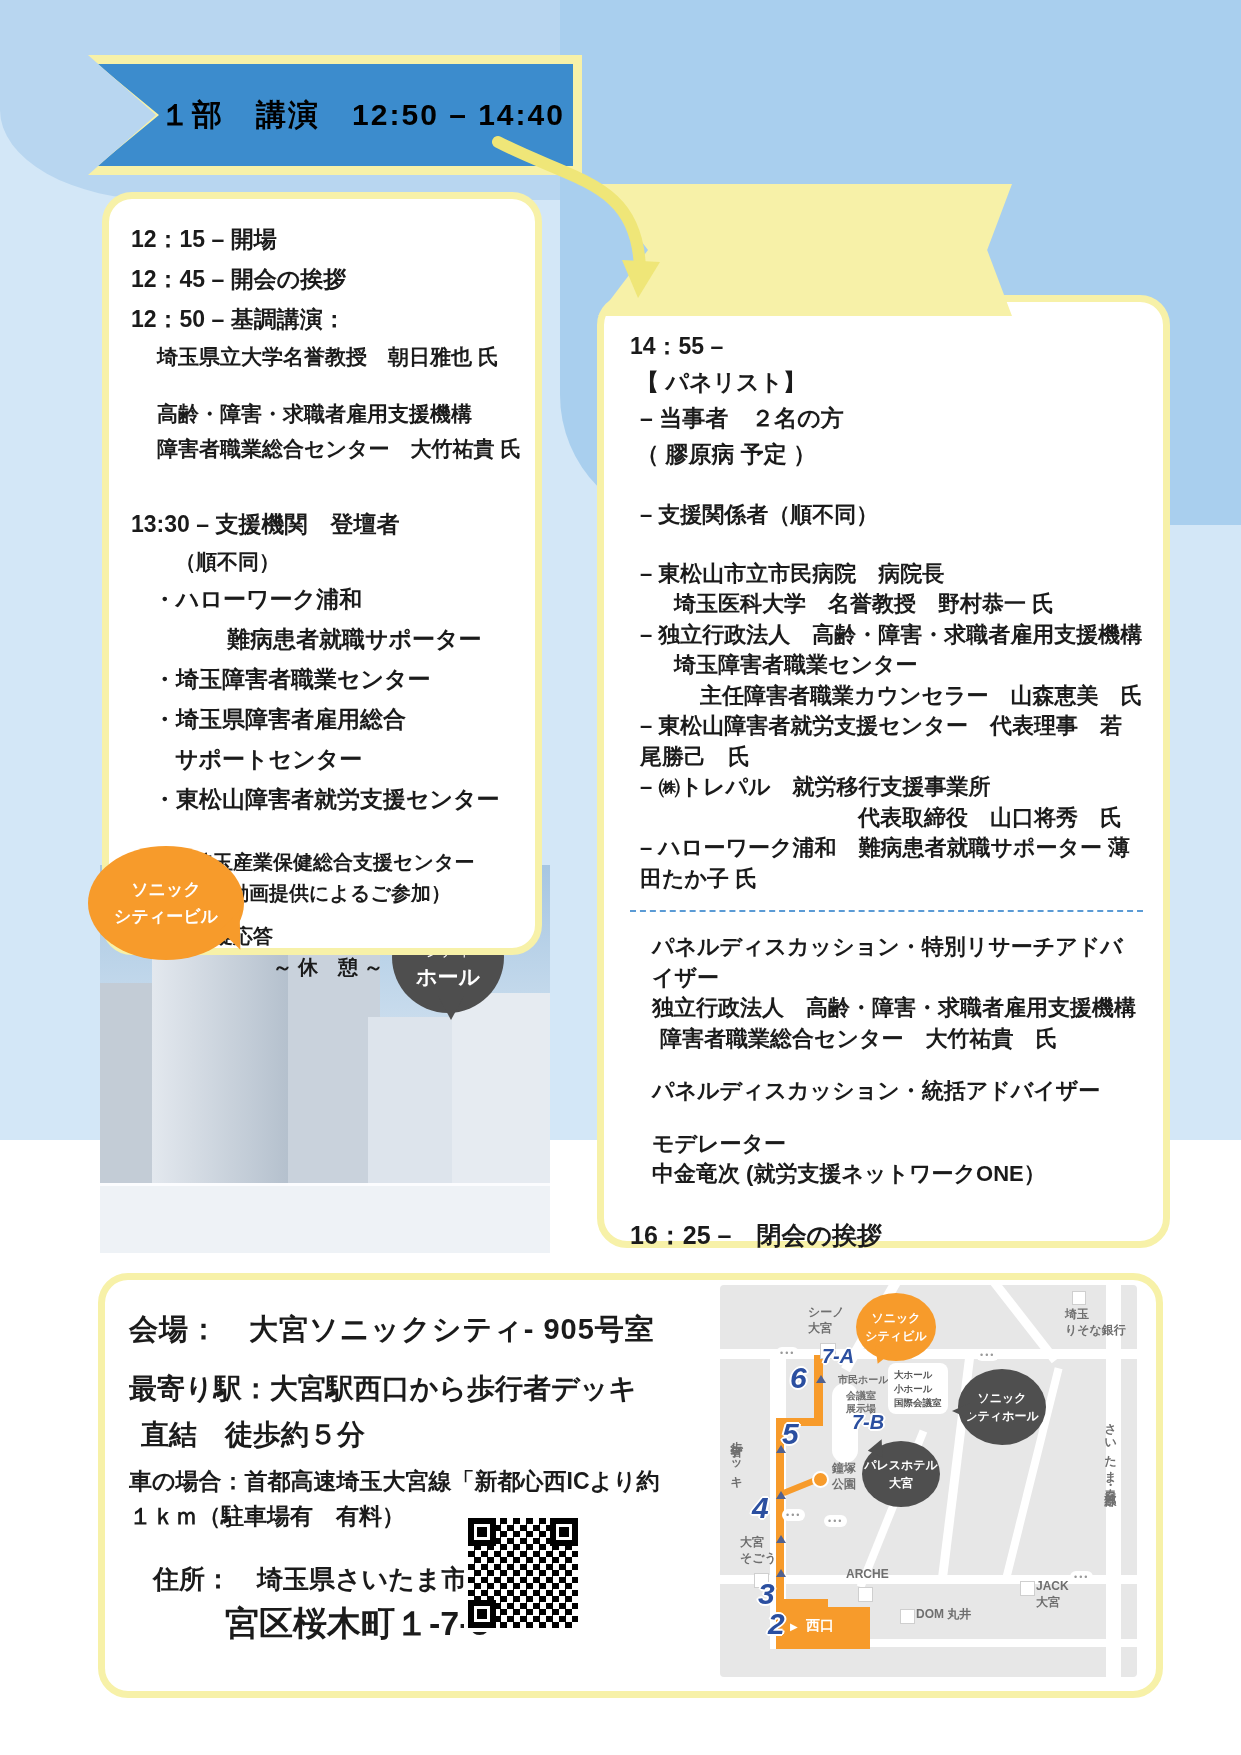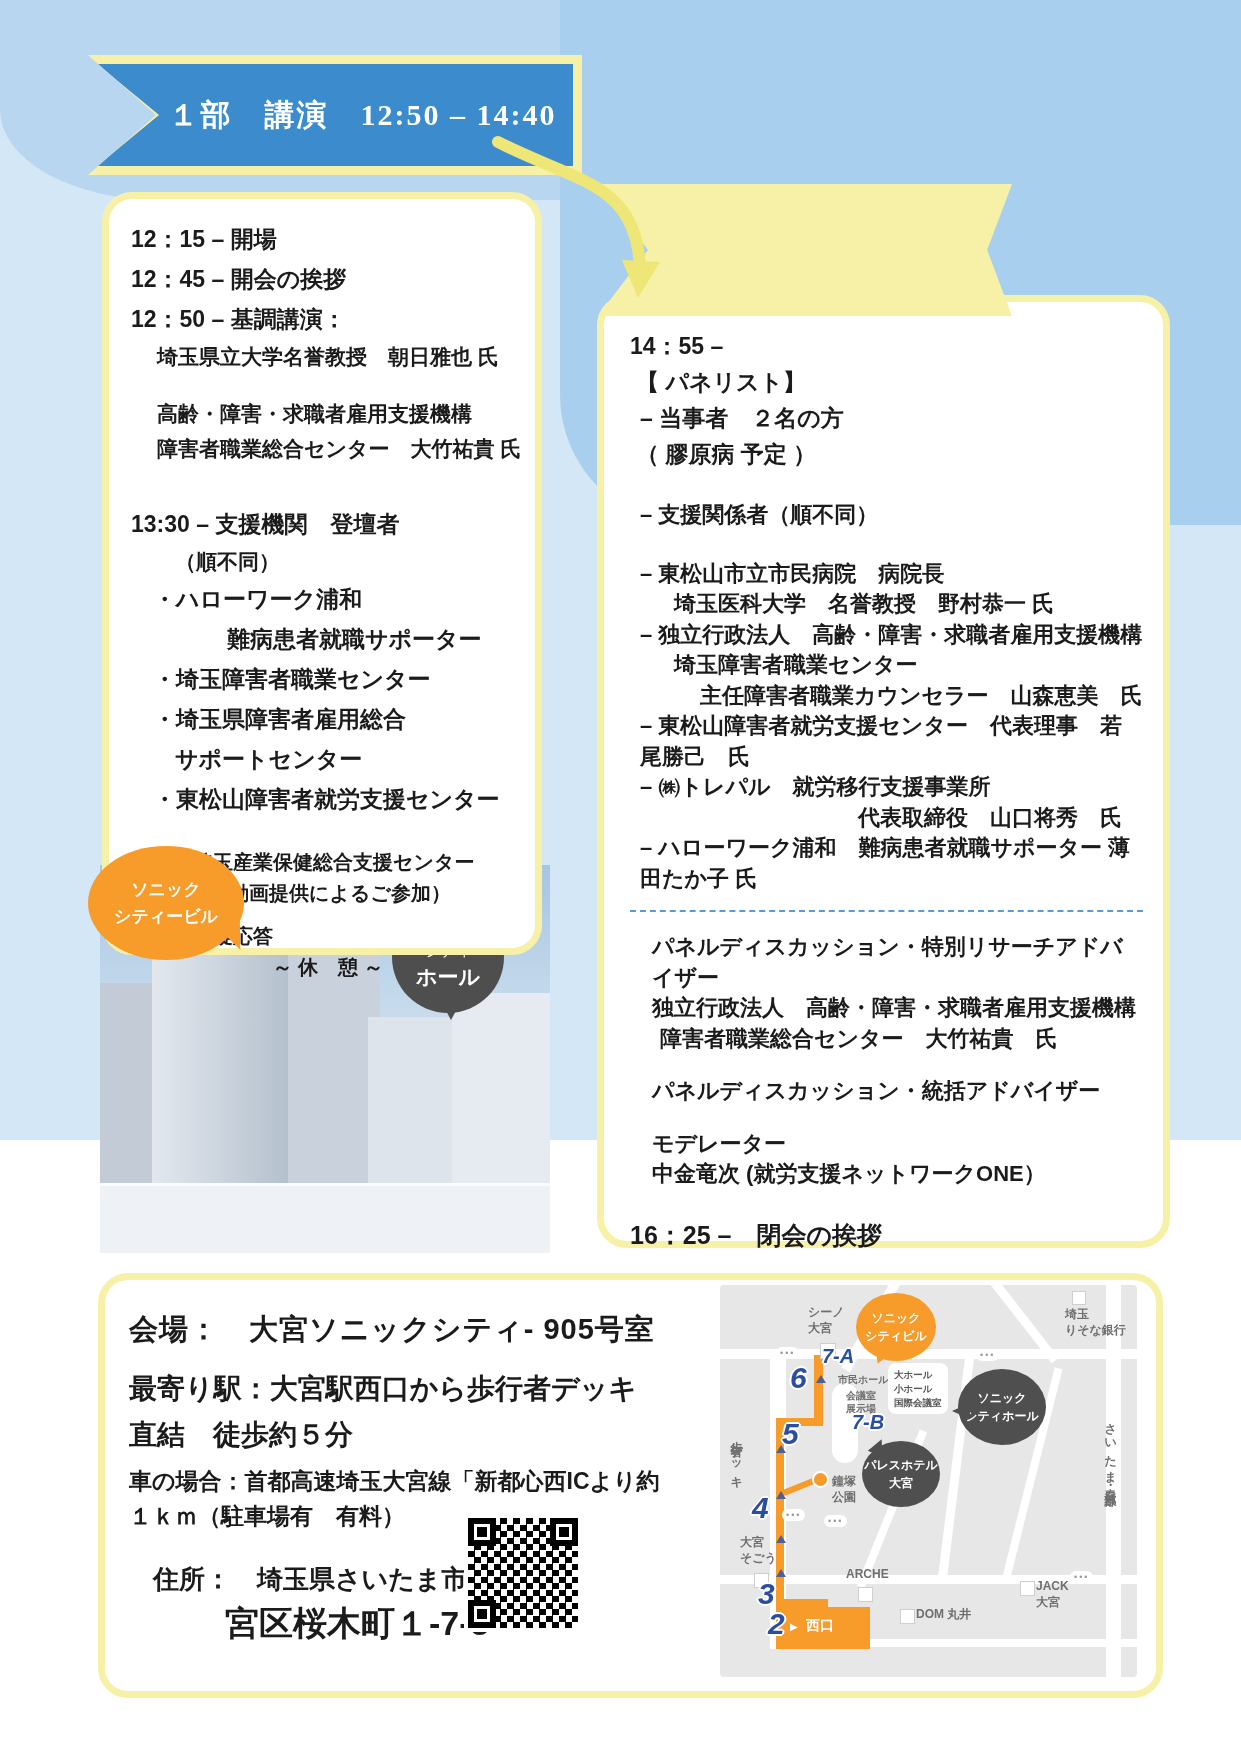--- a/index.html
+++ b/index.html
@@ -10,21 +10,21 @@
   
   .bg-base{left:0;top:0;width:1241px;height:1140px;background:#d3e7f7;}
   .bg-top{left:0;top:0;width:1241px;height:200px;background:#b8d6f0;border-bottom-left-radius:160px 90px;}
   .bg-blob{left:560px;top:0;width:681px;height:525px;background:#a9cfee;border-bottom-left-radius:130px;}
 
   
   .banner1{left:88px;top:55px;width:494px;height:120px;background:#f7f1a8;
     clip-path:polygon(0 0,100% 0,100% 100%,0 100%,68px 50%);z-index:6;}
   .banner1-inner{position:absolute;left:9px;top:9px;right:9px;bottom:9px;background:#3c8ccd;
     clip-path:polygon(0 0,100% 0,100% 100%,0 100%,62px 50%);display:flex;align-items:center;justify-content:center;}
-  .banner1-inner span{font-size:30px;font-weight:600;letter-spacing:2px;color:#ffffff;padding-left:55px;white-space:nowrap;font-family:Liberation Serif, serif;}
+  .banner1-inner span{font-size:30px;font-weight:600;letter-spacing:2px;color:#000000;padding-left:55px;white-space:nowrap;}
 
   .banner2-yellow{left:598px;top:184px;width:414px;height:132px;background:#f7f1a8;
     clip-path:polygon(0 0,100% 0,94% 50%,100% 100%,0 100%,50px 50%);z-index:6;}
   .banner2-blue{left:606px;top:198px;width:414px;height:128px;background:#3c8ccd;
     clip-path:polygon(0 0,100% 0,94% 50%,100% 100%,0 100%,50px 50%);z-index:7;
     display:flex;flex-direction:column;align-items:center;justify-content:center;gap:8px;}
   .banner2-blue .l1{font-size:25px;font-weight:600;color:#17222e;padding-left:48px;white-space:nowrap;}
   .banner2-blue .l2{font-size:27px;font-weight:600;letter-spacing:5px;color:#17222e;padding-left:40px;white-space:nowrap;}
 
   .arrow-svg{left:470px;top:120px;width:240px;height:200px;z-index:8;}
@@ -64,21 +64,21 @@
   .hall-name{font-size:21px;font-weight:700;margin-top:2px;}
 
   .bldg-bubble{left:88px;top:846px;width:156px;height:114px;border-radius:50%;background:#f79b2b;z-index:5;
     display:flex;align-items:center;justify-content:center;color:#fff;font-size:17px;font-weight:700;text-align:center;white-space:pre-line;line-height:1.6;}
   .bldg-bubble::after{content:"";position:absolute;right:-10px;bottom:16px;border-top:28px solid #f79b2b;border-right:28px solid transparent;transform:rotate(-46deg);}
 
   
   .venue-text{position:absolute;left:24px;top:14px;width:590px;font-weight:700;}
   .v1{font-size:29px;margin:16px 0 20px 0;letter-spacing:1px;}
   .v2{font-size:28px;margin:4px 0;}
-  .v3{font-size:28px;margin:8px 0 12px 0;}
+  .v3{font-size:28px;margin:8px 0 12px 12px;}
   .v4{font-size:23px;margin:4px 0;}
   .v5{font-size:23px;margin:4px 0;}
   .v6{font-size:26px;margin:30px 0 4px 24px;font-weight:600;}
   .v7{font-size:34px;margin:4px 0 4px 96px;font-weight:600;}
 
   .qr{left:468px;top:1518px;width:110px;height:110px;z-index:6;background:#fff;
     background-image:repeating-conic-gradient(#000 0 25%,#fff 0 50%);background-size:13px 13px;outline:4px solid #fff;}
   .qr .f{position:absolute;width:28px;height:28px;background:#fff;box-shadow:inset 0 0 0 6px #000;}
   .qr .f::before{content:"";position:absolute;inset:9px;background:#000;}
   .qr .f1{left:0;top:0;} .qr .f2{right:0;top:0;} .qr .f3{left:0;bottom:0;}
@@ -264,21 +264,21 @@
 展示場</div>
           <div class="li mcard" style="left: 168px; top: 78px;">大ホール
 小ホール
 国際会議室</div>
           <div class="li mbubble mbubble-d" style="height: 76px; left: 238px; top: 84px; width: 88px;">ソニック
 シティホール</div>
           <div class="li mnum mnum-sm" style="left: 132px; top: 126px;">7-B</div>
           <div class="li mnum" style="left: 62px; top: 132px;">5</div>
           <div class="li mbubble mbubble-d mbubble-d2" style="height: 66px; left: 142px; top: 156px; width: 78px;">パレスホテル
 大宮</div>
-          <div class="li mlabel" style="left: 112px; top: 189px;">鐘塚
+          <div class="li mlabel" style="left: 112px; top: 176px;">鐘塚
 公園</div>
           <div class="li mlabel mlabel-v" style="left: 8px; top: 146px;">歩行者デッキ</div>
           <div class="li mpill" style="left: 62px; top: 224px;">•••</div>
           <div class="li mpill" style="left: 104px; top: 230px;">•••</div>
           <div class="li mnum" style="left: 32px; top: 206px;">4</div>
           <div class="li mlabel" style="left: 20px; top: 250px;">大宮
 そごう</div>
           <div class="li msq" style="height: 13px; left: 34px; top: 288px; width: 13px;"></div>
           <div class="li mnum" style="left: 38px; top: 292px;">3</div>
           <div class="li mlabel" style="left: 126px; top: 282px;">ARCHE</div>

